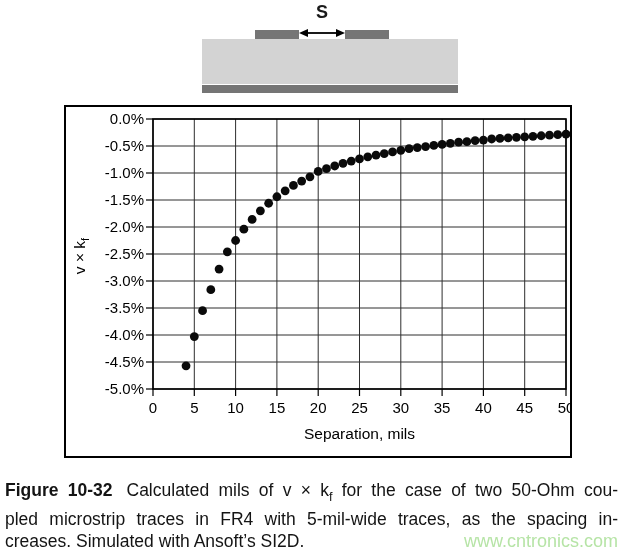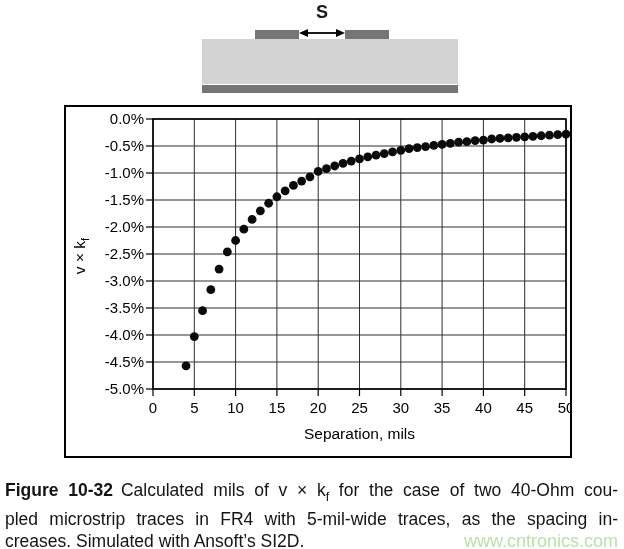--- a/index.html
+++ b/index.html
@@ -24,21 +24,21 @@
   .y-title{position:absolute;left:-16px;top:140px;width:60px;height:18px;
            transform:rotate(-90deg);font-size:15.5px;color:#000;
            text-align:center;white-space:nowrap;}
   .y-title sub{font-size:0.72em;}
 
   
   .caption{position:absolute;left:5px;top:479px;width:613px;
            font-size:17.5px;line-height:22px;color:#141414;}
   .cap-line{text-align:justify;text-align-last:justify;}
   .cap-line3{display:flex;justify-content:space-between;align-items:baseline;}
-  .figlabel{font-weight:bold;margin-right:8px;}
+  .figlabel{font-weight:bold;margin-right:14px;}
   .caption sub{font-size:0.72em;}
   .watermark{font-size:18px;}
 </style>
 </head>
 <body>
 
 <div class="diagram">
   <div class="s-label">S</div>
   <svg class="s-arrow" width="46" height="10">
     <line x1="7" y1="5" x2="39" y2="5" stroke="#000" stroke-width="1.8"></line>
@@ -166,19 +166,19 @@
       <circle cx="458.7" cy="29.82" r="4.4" fill="#0a0a0a"></circle>
       <circle cx="466.96000000000004" cy="29.28" r="4.4" fill="#0a0a0a"></circle>
       <circle cx="475.21999999999997" cy="28.74" r="4.4" fill="#0a0a0a"></circle>
       <circle cx="483.47999999999996" cy="28.2" r="4.4" fill="#0a0a0a"></circle>
       <circle cx="491.74" cy="27.659999999999997" r="4.4" fill="#0a0a0a"></circle>
       <circle cx="500" cy="27.120000000000005" r="4.4" fill="#0a0a0a"></circle>
     </svg>
 </div>
 
 <div class="caption">
-  <div class="cap-line"><span class="figlabel">Figure 10-32</span><span>Calculated mils of v × k</span><sub>f</sub><span> for the case of two 40-Ohm cou-</span></div>
+  <div class="cap-line"><span class="figlabel">Figure 10-32</span><span>Calculated mils of v × k</span><sub>f</sub><span> for the case of two 50-Ohm cou-</span></div>
   <div class="cap-line">pled microstrip traces in FR4 with 5-mil-wide traces, as the spacing in-</div>
   <div class="cap-line3">
     <span>creases. Simulated with Ansoft’s SI2D.</span>
     <span class="watermark" style="color: rgb(182, 228, 166);">www.cntronics.com</span>
   </div>
 </div>
 
 </body></html>

